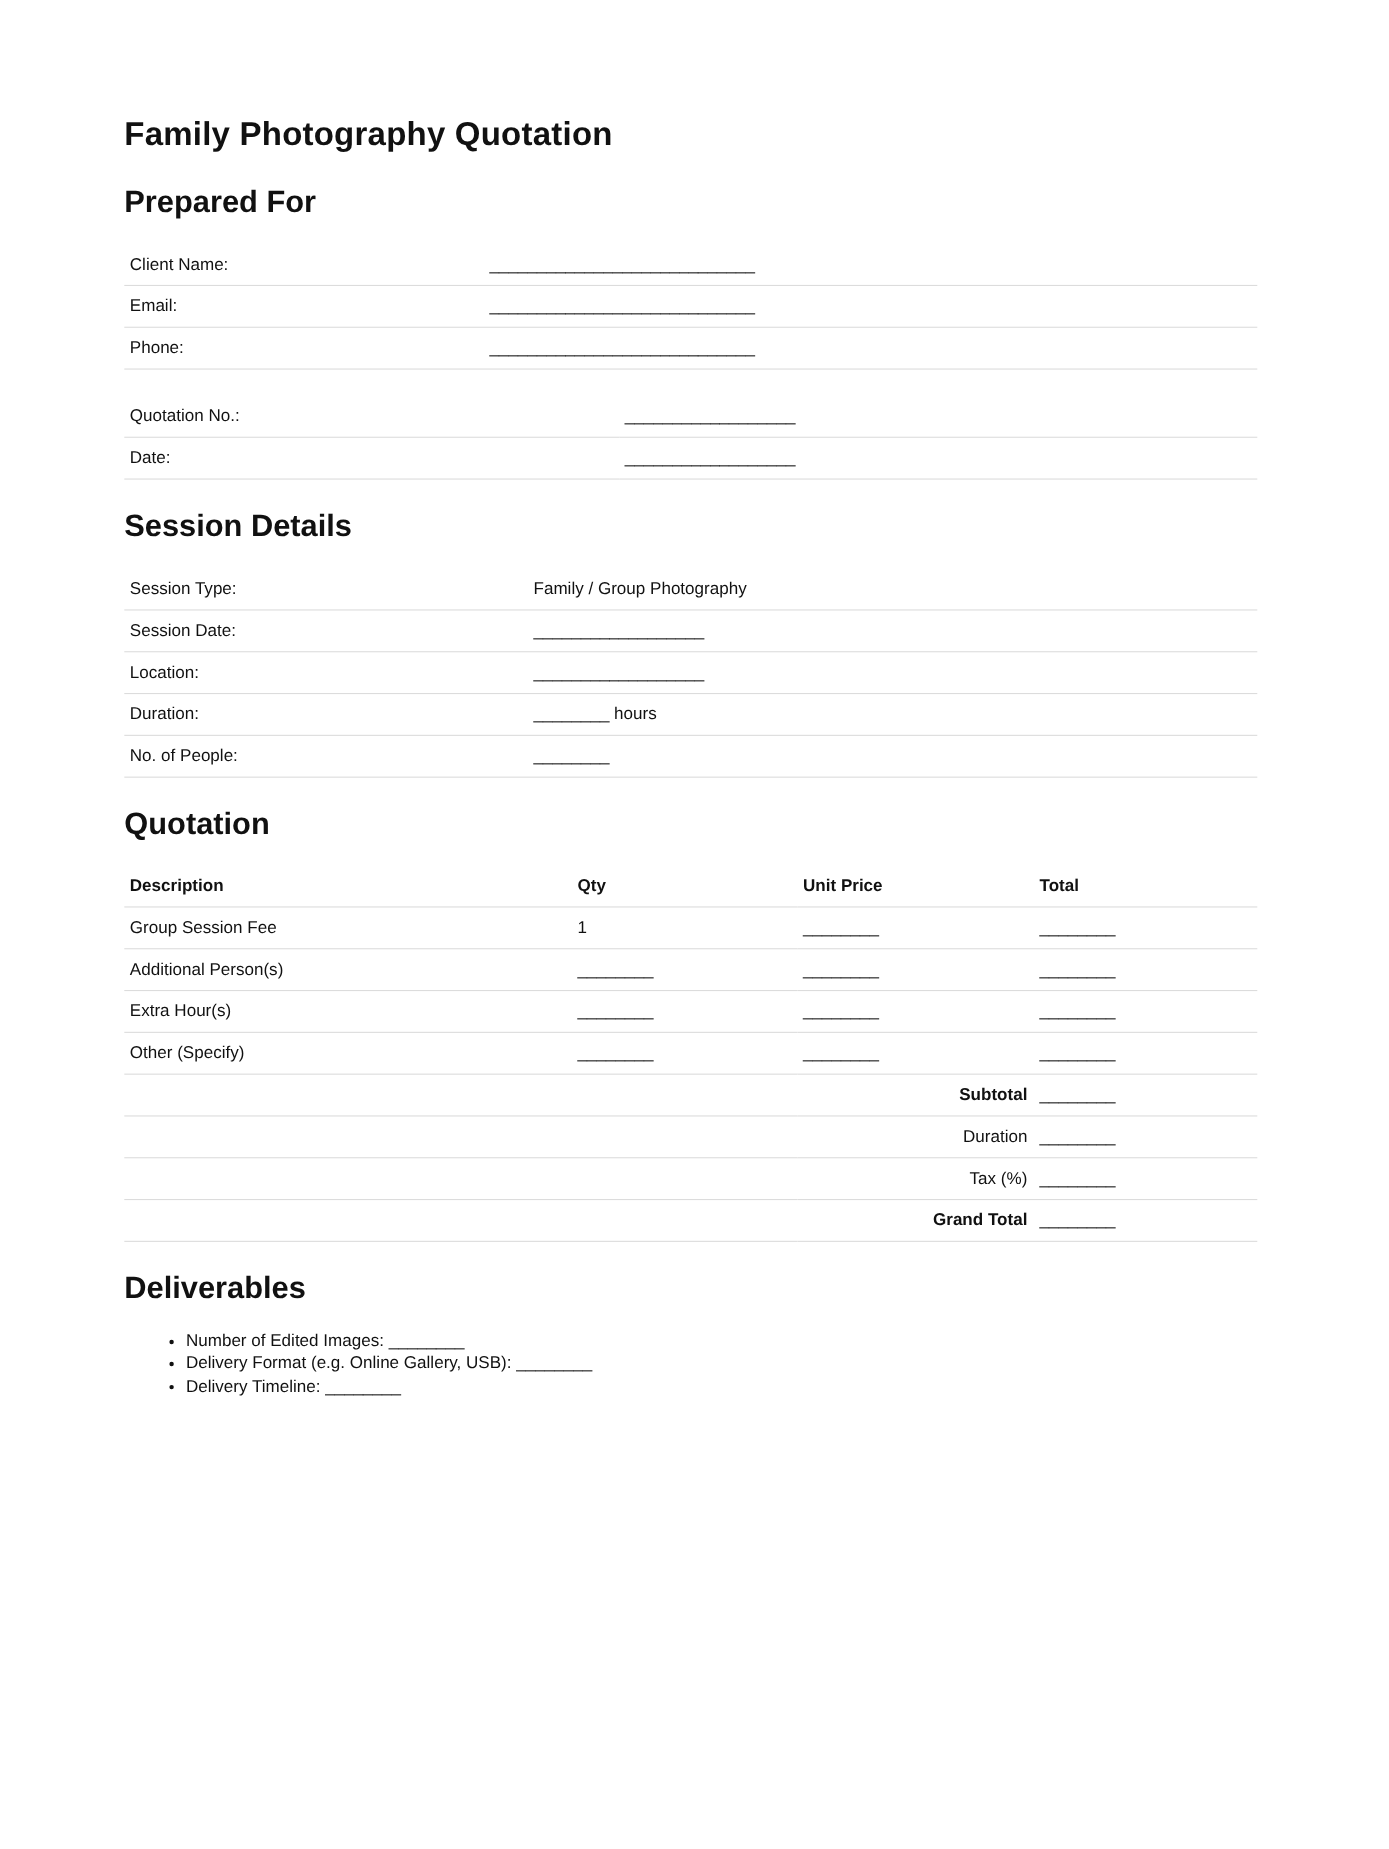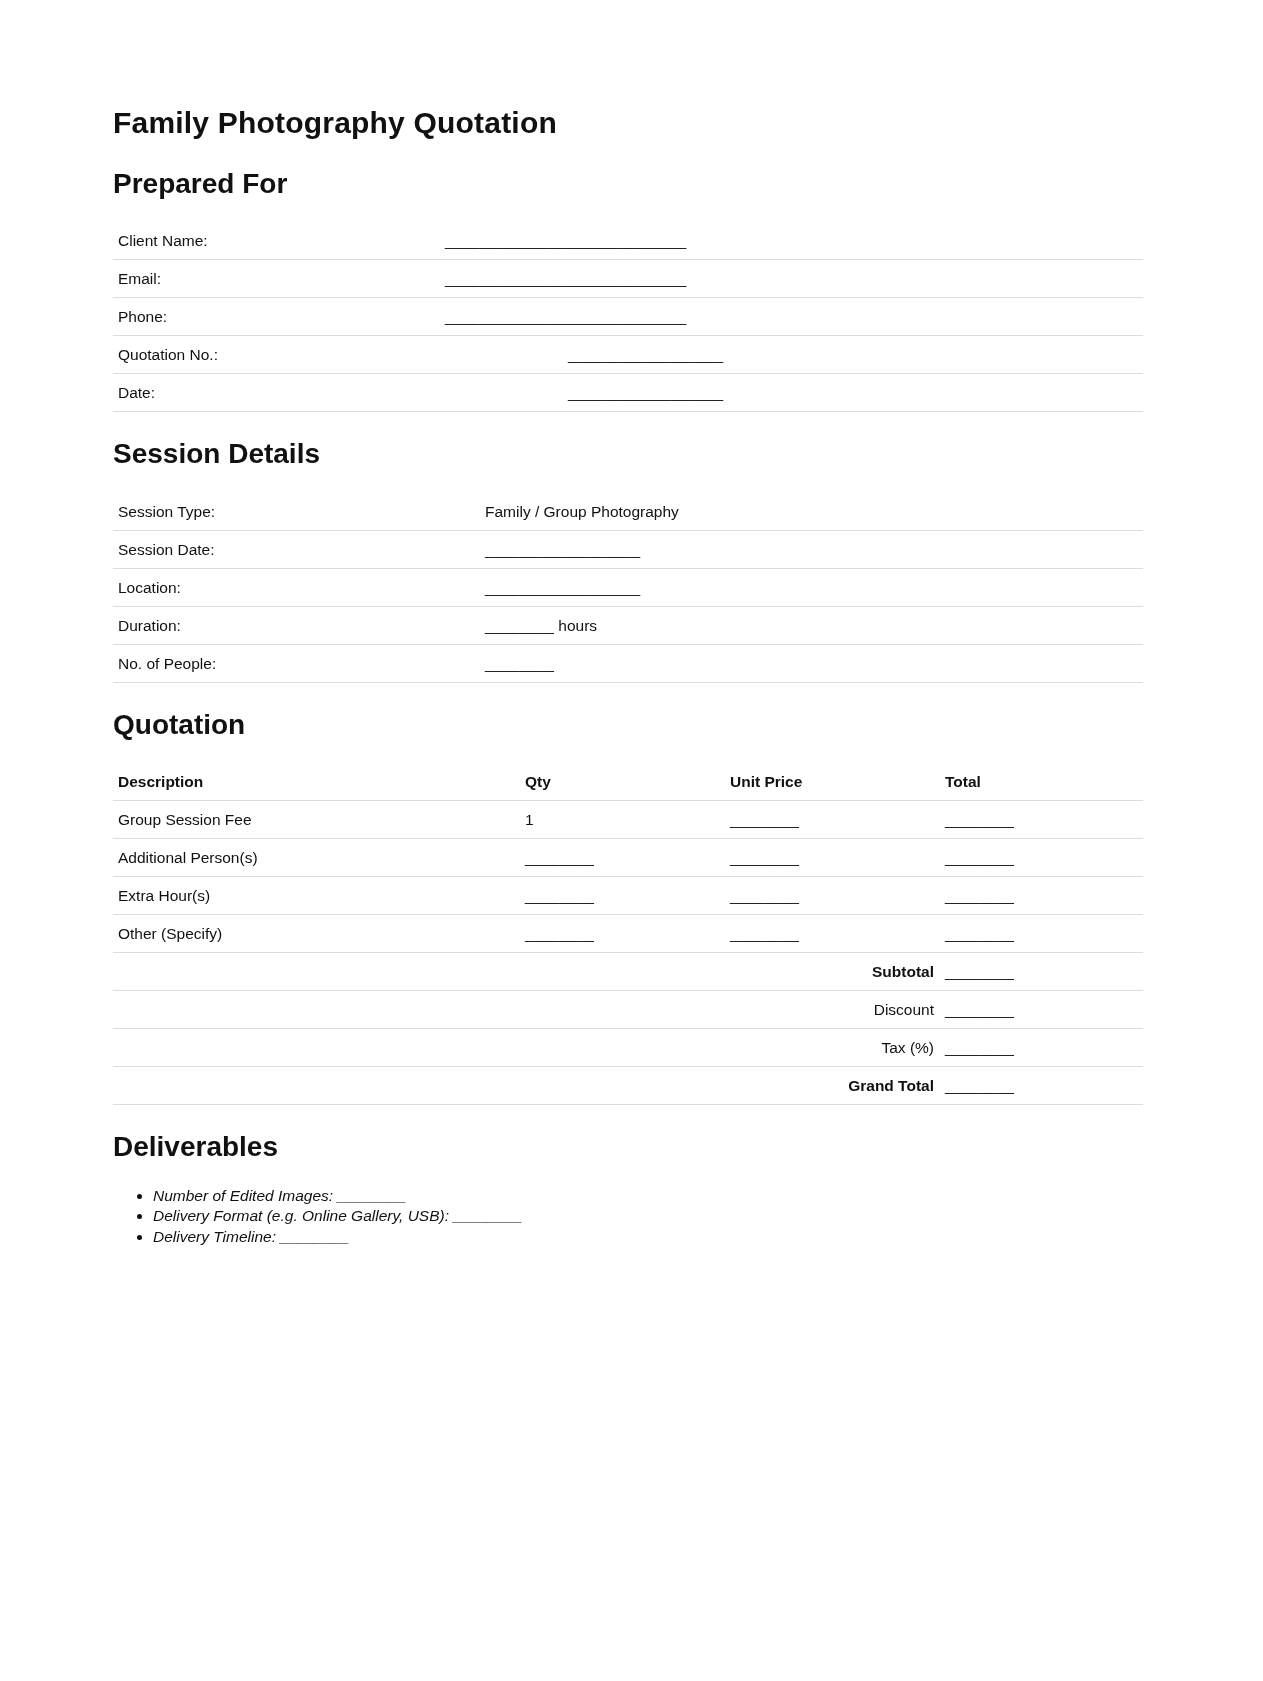--- a/index.html
+++ b/index.html
@@ -44,32 +44,31 @@
     vertical-align: middle;
     border-bottom: 1px solid #dcdcdc;
     font-size: 15.5px;
     line-height: 21px;
     text-align: left;
     font-weight: normal;
     overflow: hidden;
     white-space: nowrap;
   }
   th { font-weight: bold; margin-left: 28px; }
-  .fields-table { }
+  .fields-table { margin-bottom: 24px; }
   .underline-value { letter-spacing: 0; }
   .summary-label { text-align: right; padding-right: 6px; }
   .bold { font-weight: bold; }
   ul.deliverables-list {
     margin: 18px 0 0 0;
     padding-left: 40px;
   }
   ul.deliverables-list li {
-    margin: 0 0 1px 0;
+    margin: 0 0 1px 16px;
     line-height: 19.5px;
-    font-style: italic;
   }
 </style>
 </head>
 <body>
 
 <div class="page">
 
   <h1>Family Photography Quotation</h1>
 
   <h2>Prepared For</h2>
@@ -183,21 +182,21 @@
         <td>Other (Specify)</td>
         <td class="underline-value">________</td>
         <td class="underline-value">________</td>
         <td class="underline-value">________</td>
       </tr>
       <tr>
         <td colspan="3" class="summary-label bold">Subtotal</td>
         <td class="underline-value">________</td>
       </tr>
       <tr>
-        <td colspan="3" class="summary-label">Discount</td>
+        <td colspan="3" class="summary-label">Duration</td>
         <td class="underline-value">________</td>
       </tr>
       <tr>
         <td colspan="3" class="summary-label">Tax (%)</td>
         <td class="underline-value">________</td>
       </tr>
       <tr>
         <td colspan="3" class="summary-label bold">Grand Total</td>
         <td class="underline-value">________</td>
       </tr>

